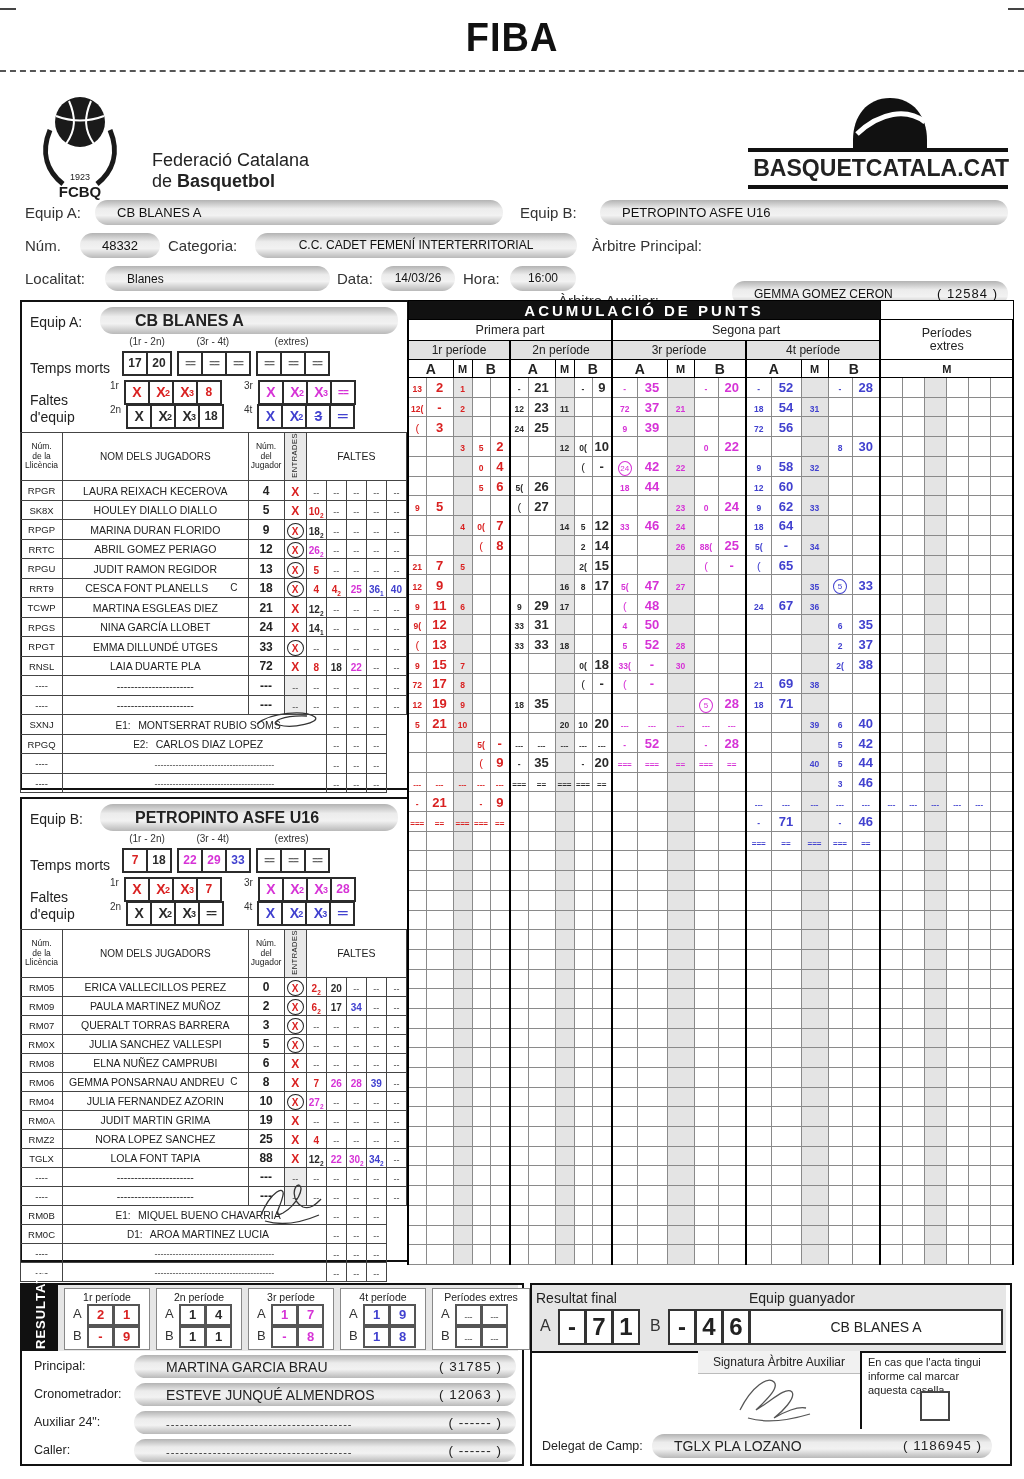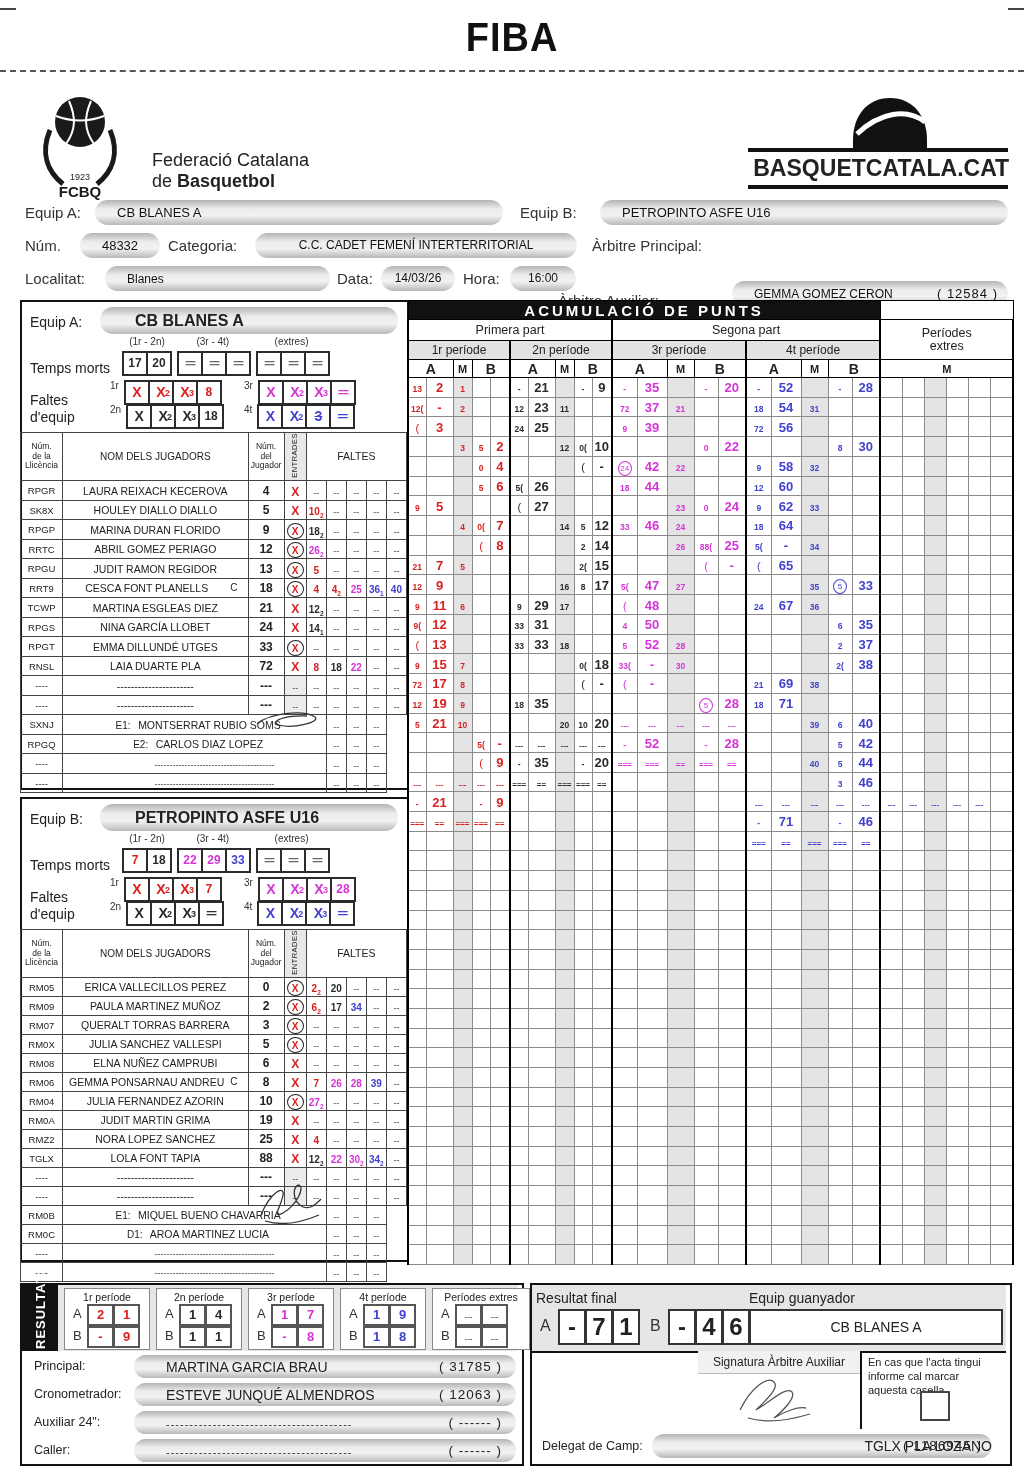--- a/index.html
+++ b/index.html
@@ -96,21 +96,21 @@
   #final-strip{background:#e6e6e6;border-bottom:2px solid #111;}
   .fin-lab{position:absolute;font-size:14px;color:#222;}
   .fincell{display:inline-block;width:24px;height:32px;border:2px solid #333;border-left-width:1px;text-align:center;line-height:32px;font-size:24px;font-weight:bold;background:#fff;vertical-align:top;}
   .fincell.first{border-left-width:2px;}
   .fin-ab{display:inline-block;width:18px;font-size:16px;color:#333;line-height:34px;vertical-align:top;}
   #winner-box{position:absolute;border:2px solid #333;background:#fff;text-align:center;font-size:14px;}
   .sigcell{position:absolute;top:0;height:78px;border-right:2px solid #111;box-sizing:border-box;}
   .sigcell .sh{background:#f1f1f1;font-size:12px;text-align:center;padding:4px 2px;border-bottom:1px solid #bbb;}
   .notetext{font-size:11px;line-height:14px;padding:4px 6px;}
   #informe-box{position:absolute;width:26px;height:26px;border:2px solid #444;background:#fff;}
-  #delegat-row{position:absolute;text-align:right;}
+  #delegat-row{position:absolute;}
 </style>
 </head>
 <body>
 
 <div id="page">
 
   <div class="abs corner-tick" style="left:0;width:16px;"></div>
   <div class="abs corner-tick" style="right:0;width:16px;"></div>
 
   <div class="abs" id="fiba-title">FIBA</div>

